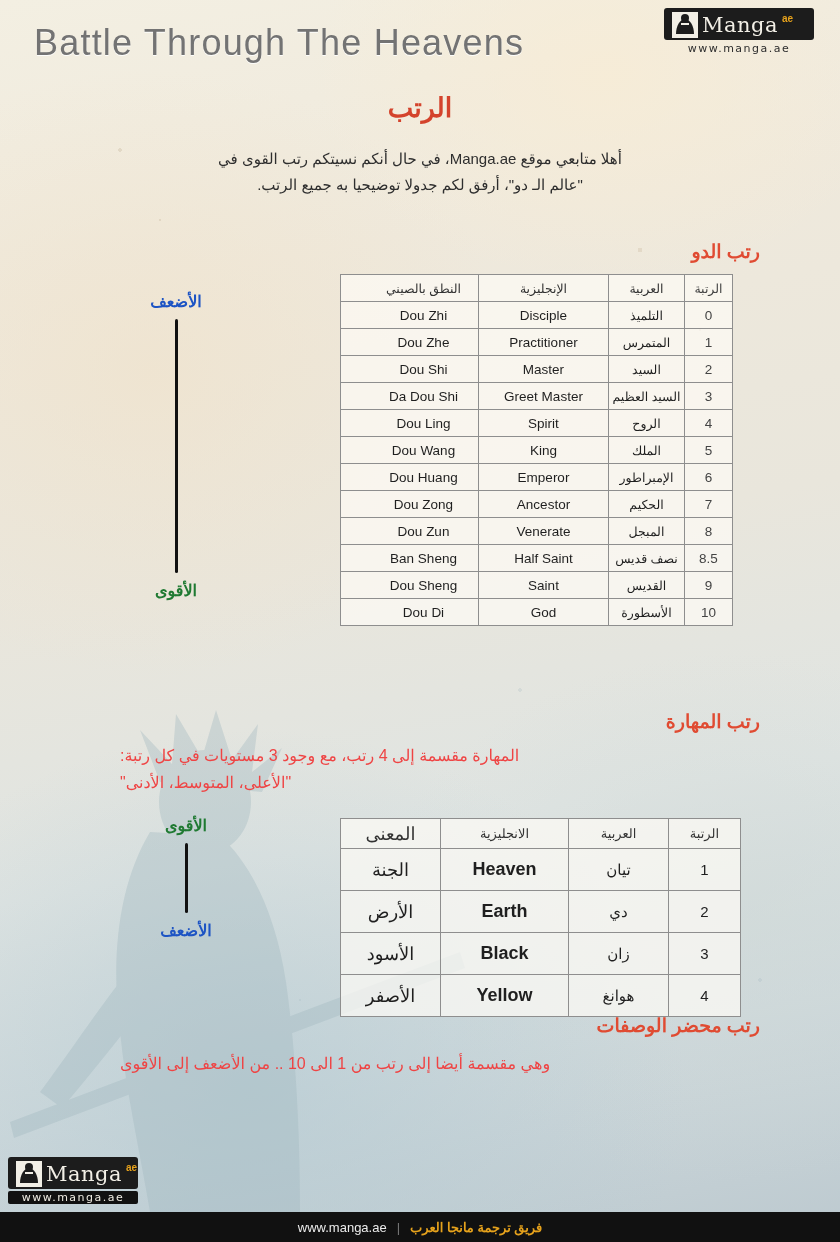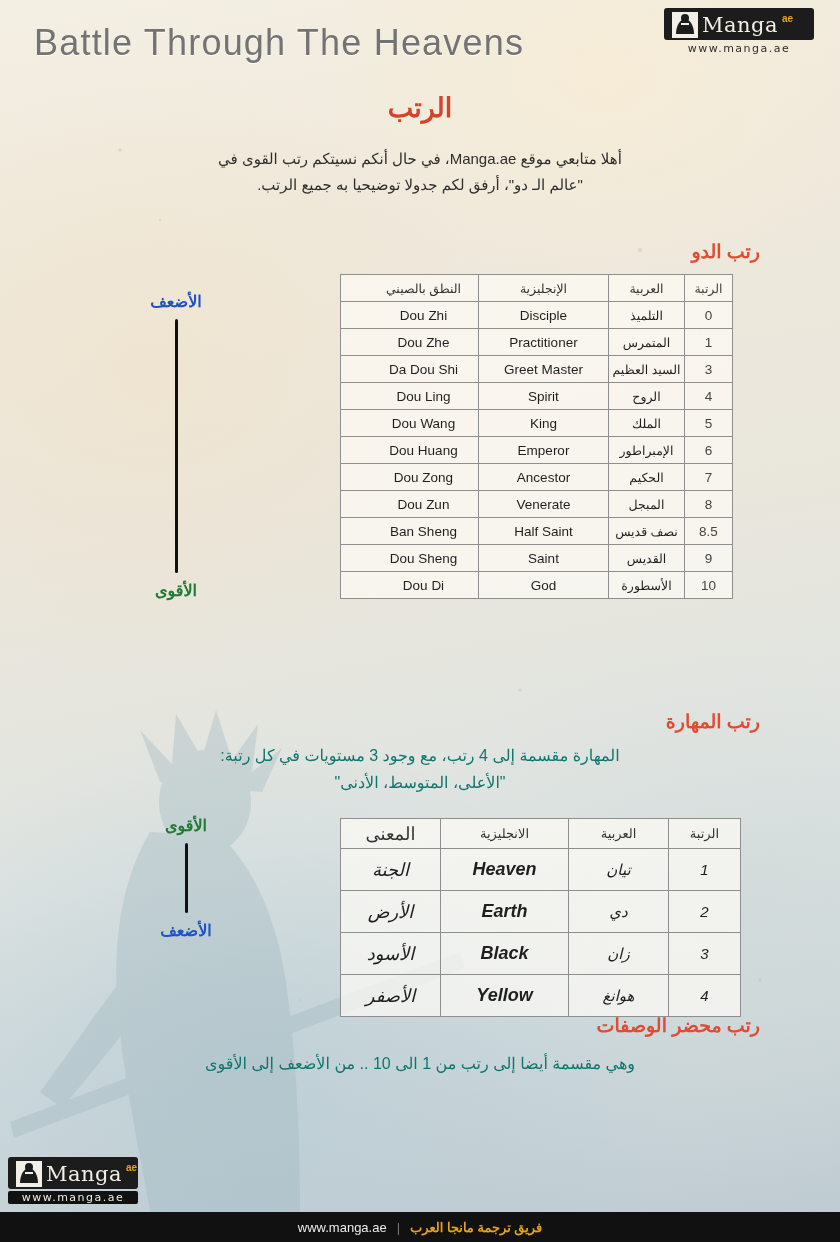--- a/index.html
+++ b/index.html
@@ -106,24 +106,24 @@
     position: absolute;
     right: 80px;
     font-size: 19px;
     font-weight: bold;
     color: #e04b32;
     text-align: right;
   }
   .section-note {
     position: absolute;
     left: 120px; right: 120px;
-    text-align: center;
+    text-align: left;
     font-size: 16px;
     line-height: 1.7;
-    color: #0f766e;
+    color: #ef4444;
   }
 
   
   .scale { position: absolute; width: 120px; text-align: center; }
   .scale .cap { font-size: 16px; font-weight: bold; }
   .scale .bar {
     width: 3px; background: #111; margin: 8px auto; border-radius: 2px;
   }
   .blue { color: #1d54c4; }
   .green { color: #1f7a32; }
@@ -146,21 +146,21 @@
   #dou-table th, #dou-table td { height: 27px; font-size: 13.5px; }
   #dou-table .c-pinyin { width: 138px; padding-left: 28px; }
   #dou-table .c-en     { width: 130px; }
   #dou-table .c-ar     { width: 76px; font-size: 12.5px; }
   #dou-table .c-no     { width: 48px; color: #444; }
   #dou-table thead td { font-size: 12.5px; color: #333; }
 
   
   #skill-table { left: 340px; top: 818px; }
   #skill-table thead td { height: 30px; font-size: 13px; color: #333; }
-  #skill-table tbody td { height: 42px; font-style: italic; }
+  #skill-table tbody td { height: 42px; }
   #skill-table .c-mean { width: 100px; font-size: 18px; }
   #skill-table .c-en   { width: 128px; font-size: 18px; font-weight: bold; }
   #skill-table .c-ar   { width: 100px; font-size: 15px; }
   #skill-table .c-no   { width: 72px; font-size: 15px; }
 
   
   .footer-bar {
     position: absolute;
     left: 0; right: 0; bottom: 0;
     height: 30px;
@@ -248,20 +248,26 @@
       <td class="c-ar rtl">التلميذ</td>
       <td class="c-no">0</td>
     </tr>
     <tr>
       <td class="c-pinyin">Dou Zhe</td>
       <td class="c-en">Practitioner</td>
       <td class="c-ar rtl">المتمرس</td>
       <td class="c-no">1</td>
     </tr>
     <tr>
+      <td class="c-pinyin">Dou Shi</td>
+      <td class="c-en">Master</td>
+      <td class="c-ar rtl">السيد</td>
+      <td class="c-no">2</td>
+    </tr>
+    <tr>
       <td class="c-pinyin">Da Dou Shi</td>
       <td class="c-en">Greet Master</td>
       <td class="c-ar rtl">السيد العظيم</td>
       <td class="c-no">3</td>
     </tr>
     <tr>
       <td class="c-pinyin">Dou Ling</td>
       <td class="c-en">Spirit</td>
       <td class="c-ar rtl">الروح</td>
       <td class="c-no">4</td>

